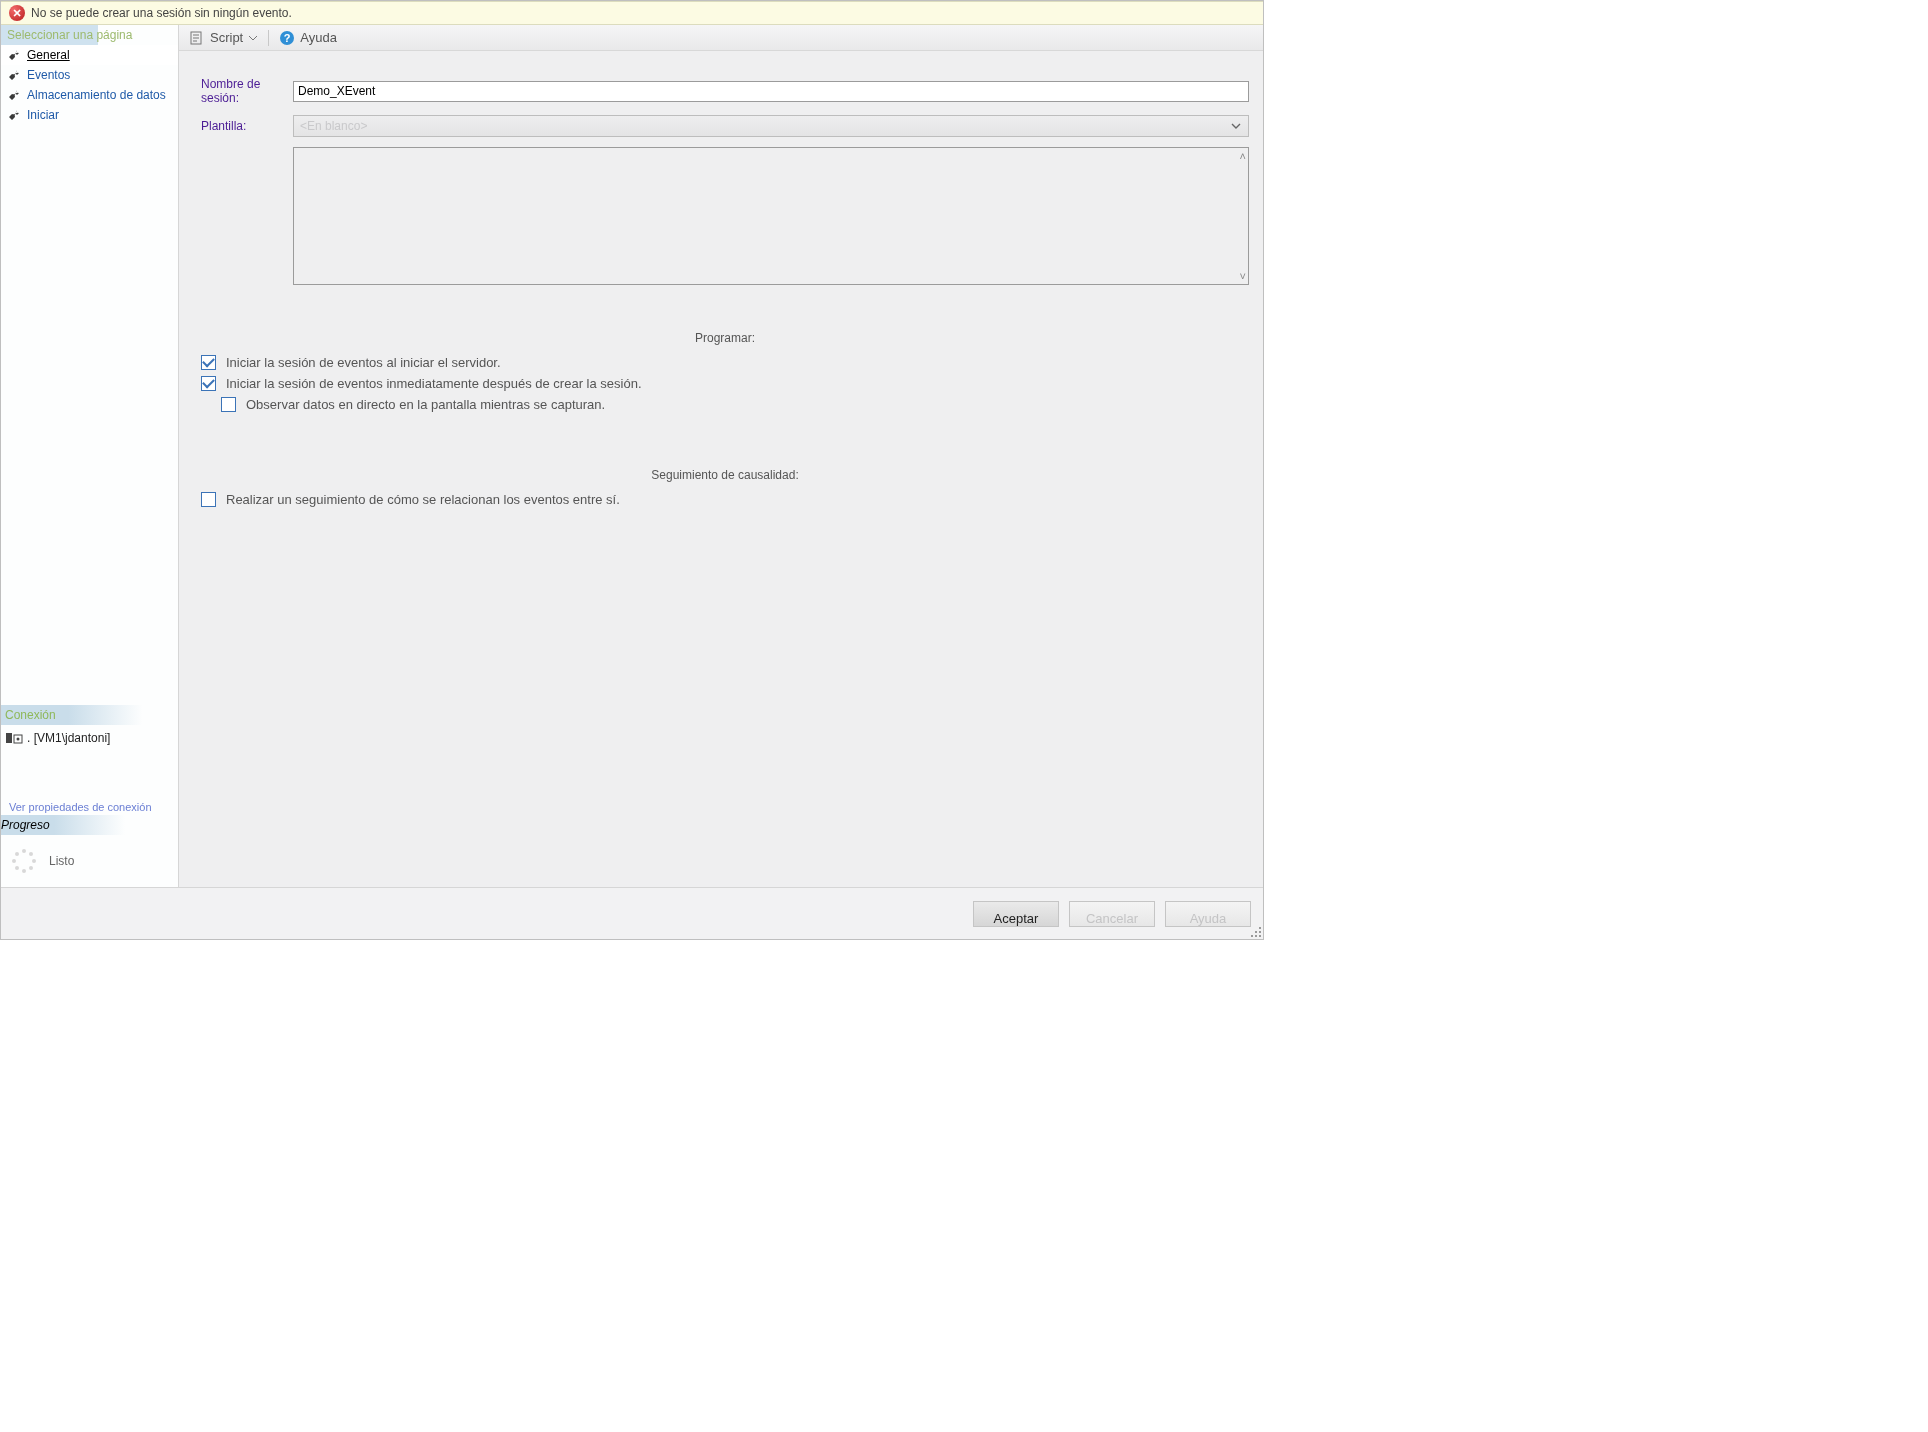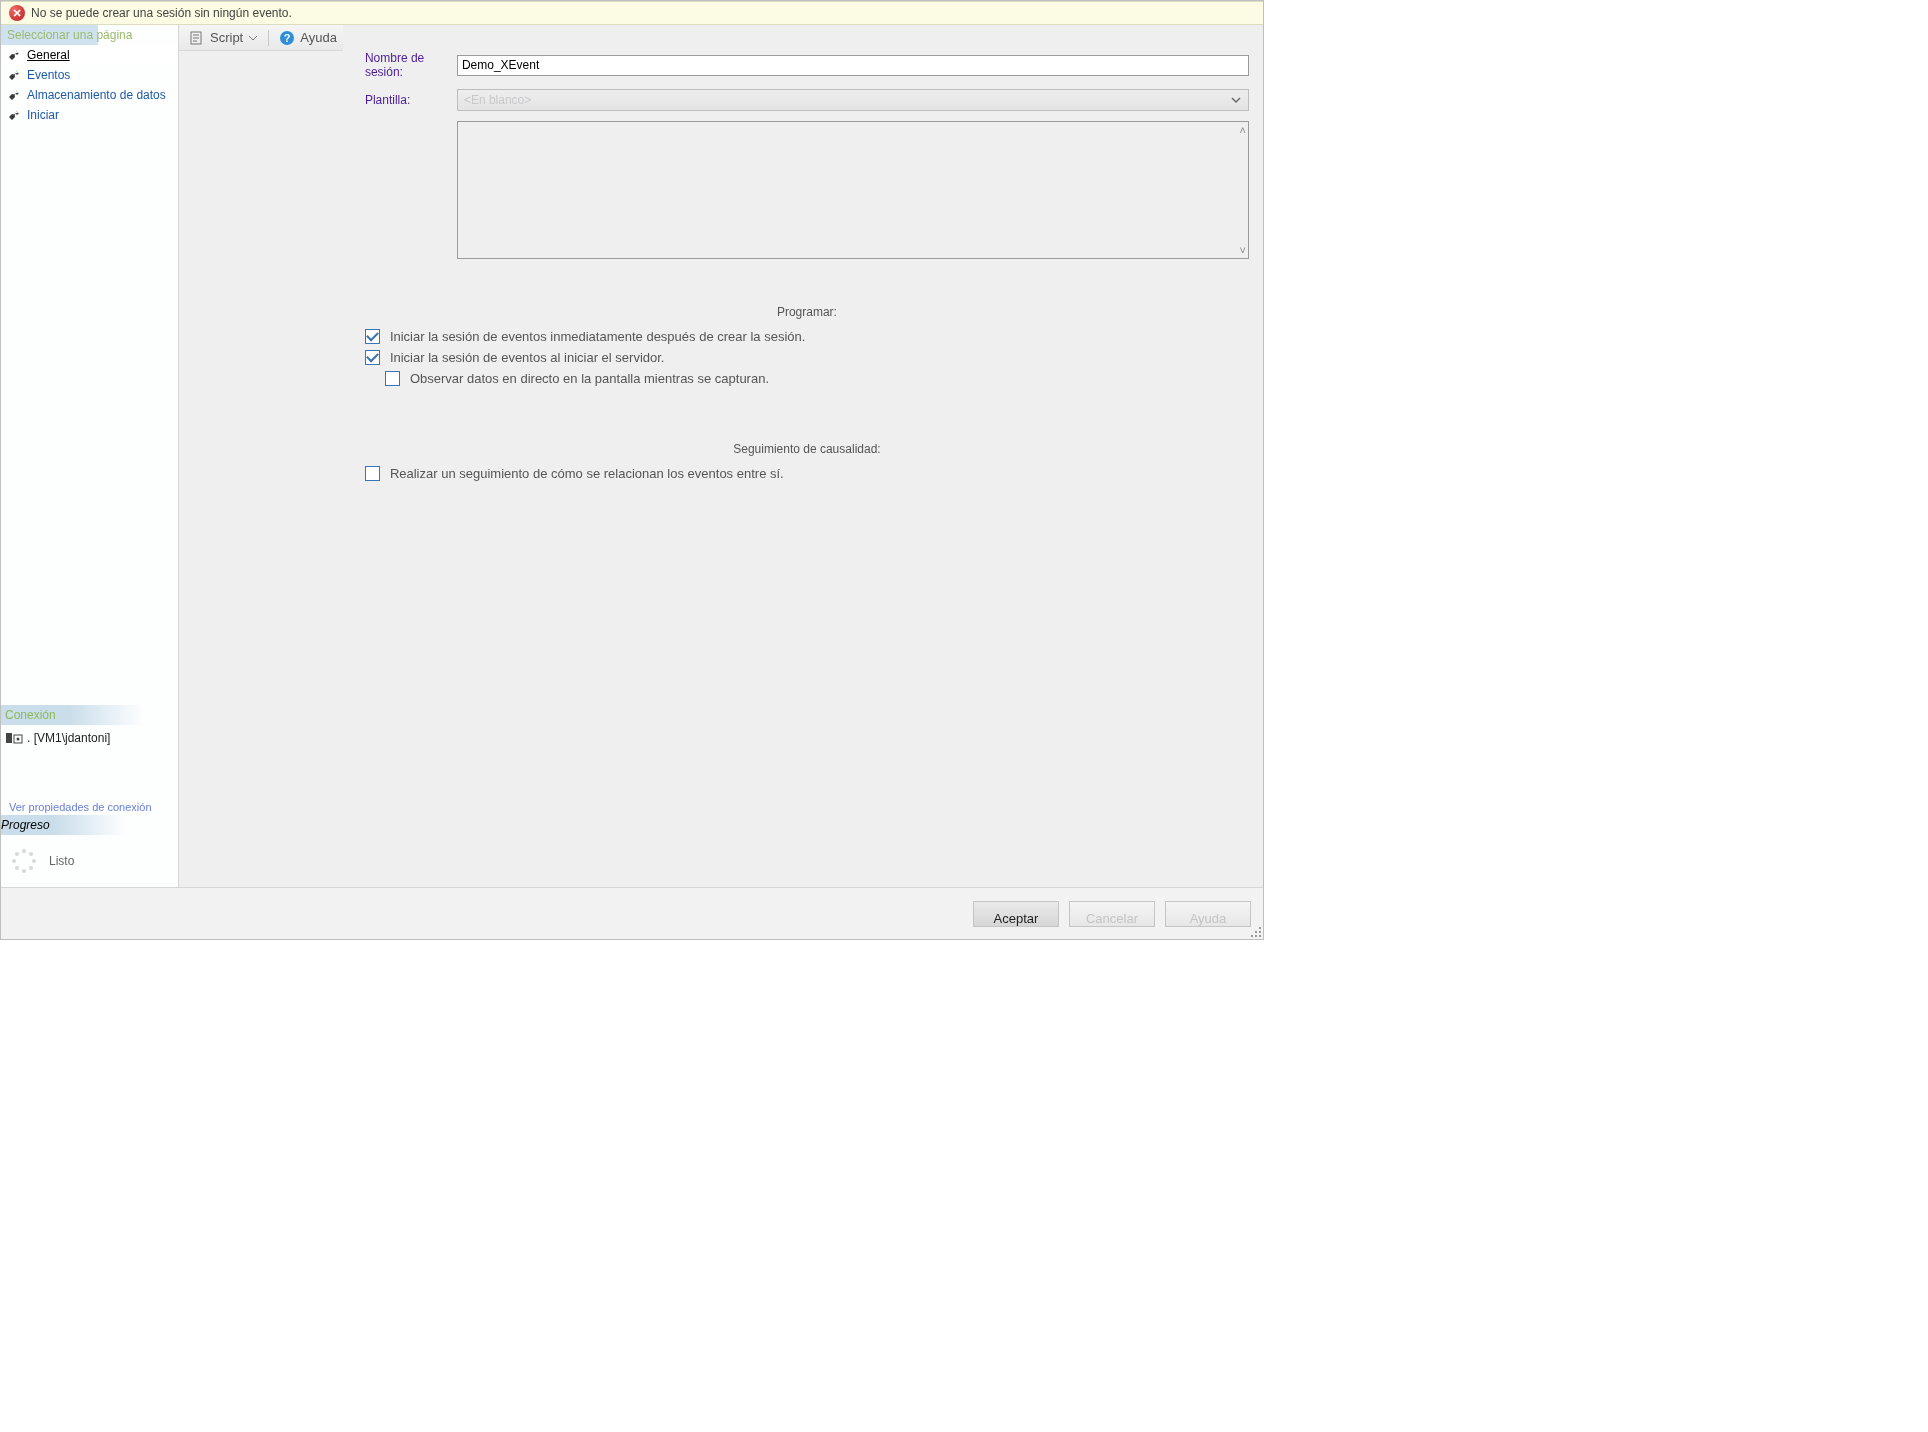--- a/index.html
+++ b/index.html
@@ -32,21 +32,21 @@
   .side-spacer { flex: 1; }
   .side-section-head { height: 20px; line-height: 20px; padding-left: 4px; color: #8fb85a; background: linear-gradient(to right, #c9ddea 0%, #c9ddea 38%, #fdfefe 80%); font-size: 12px; }
   .conn-row { display: flex; align-items: center; height: 26px; padding: 2px 0 2px 4px; font-size: 12px; color: #222; }
   .conn-row .srv-icon { width: 18px; height: 14px; margin-right: 4px; }
   .link-conn { font-size: 11px; color: #6b7fd4; padding: 6px 6px 2px 8px; }
   .prog-head { height: 20px; line-height: 20px; color: #000; background: linear-gradient(to right, #c9ddea 0%, #c9ddea 30%, #fdfefe 70%); font-size: 12px; font-style: italic; }
   .prog-row { display: flex; align-items: center; height: 52px; padding-left: 10px; color: #666; font-size: 12px; }
   .spinner { width: 26px; height: 26px; margin-right: 12px; }
 
   
-  .main { flex: 1; display: flex; flex-direction: row; background: #efeff0; }
+  .main { flex: 1; display: flex; flex-direction: column; background: #efeff0; }
 
   
   .toolbar { height: 26px; background: linear-gradient(#f5f5f6, #e9e9ea); border-bottom: 1px solid #d8d8d8; display: flex; align-items: center; padding-left: 4px; font-size: 13px; color: #555; }
   .tb-item { display: flex; align-items: center; padding: 0 6px; height: 100%; }
   .tb-sep { width: 1px; height: 16px; background: #c8c8c8; margin: 0 4px; }
   .tb-item svg.icon { width: 16px; height: 16px; margin-right: 5px; }
 
   
   .form { flex: 1; padding: 26px 14px 10px 22px; color: #555; font-size: 13px; overflow: auto; }
   .row { display: flex; align-items: center; margin-bottom: 10px; }
@@ -186,25 +186,25 @@
           </div>
         </div>
         <div class="desc-box">
           <span class="scroll-up">˄</span>
           <span class="scroll-dn">˅</span>
         </div>
 
         <div class="section-label">Programar:</div>
         <div class="chk-row">
           <span class="chk checked"></span>
-          <span>Iniciar la sesión de eventos inmediatamente después de crear la sesión.</span>
+          <span>Iniciar la sesión de eventos al iniciar el servidor.</span>
         </div>
         <div class="chk-row">
           <span class="chk checked"></span>
-          <span>Iniciar la sesión de eventos al iniciar el servidor.</span>
+          <span>Iniciar la sesión de eventos inmediatamente después de crear la sesión.</span>
         </div>
         <div class="chk-row indent">
           <span class="chk"></span>
           <span>Observar datos en directo en la pantalla mientras se capturan.</span>
         </div>
 
         <div class="section-label" style="margin-top:56px">Seguimiento de causalidad:</div>
         <div class="chk-row">
           <span class="chk"></span>
           <span>Realizar un seguimiento de cómo se relacionan los eventos entre sí.</span>

